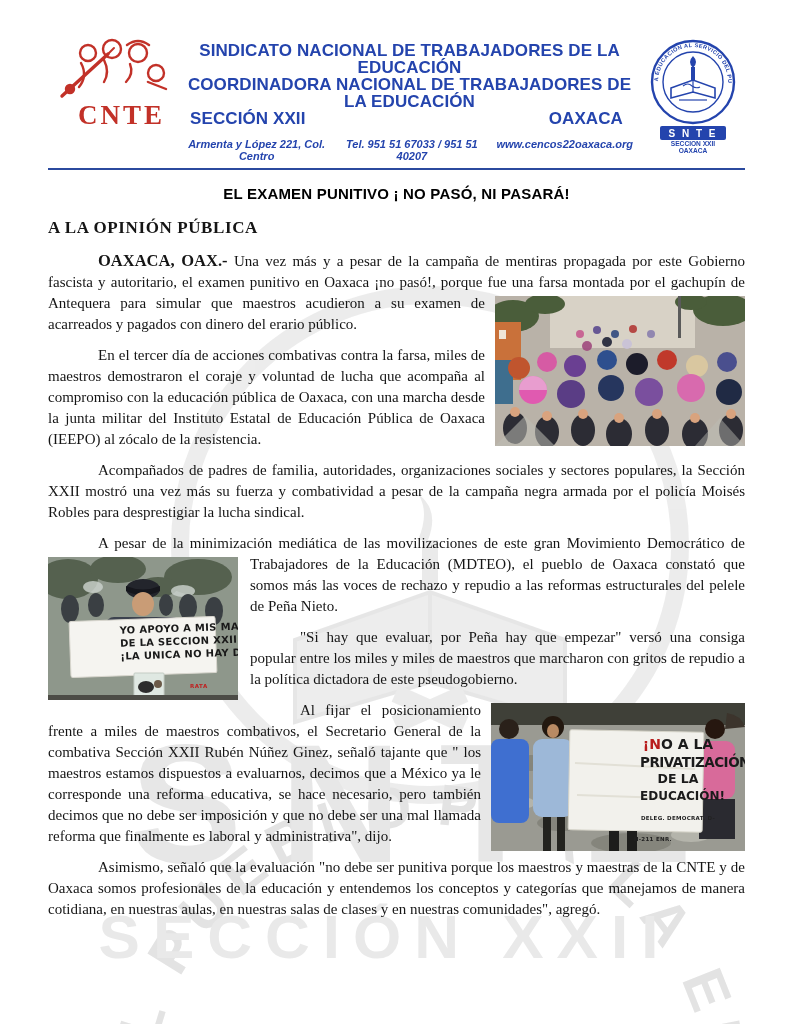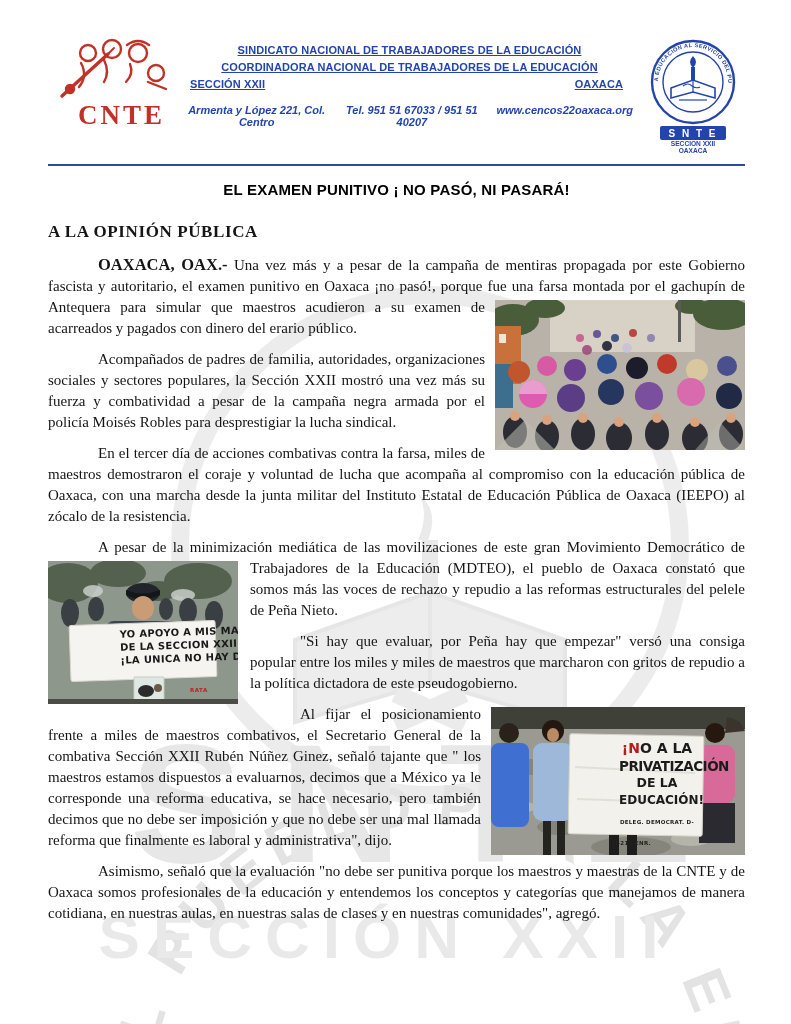--- a/index.html
+++ b/index.html
@@ -5,45 +5,45 @@
   html,body{margin:0;padding:0;background:#ffffff;}
   .page{position:relative;width:791px;height:1024px;margin:0 auto;background:#fff;overflow:hidden;
         font-family:"Liberation Serif",serif;color:#151515;}
   
   .watermark{position:absolute;left:0;top:0;width:791px;height:1024px;z-index:0;}
   
   .content{position:relative;z-index:1;padding:36px 46px 0 48px;}
   header.doc-header{display:flex;align-items:flex-start;}
   .cnte-logo{width:132px;flex:0 0 132px;}
   .header-center{flex:1;text-align:center;color:#2444ad;padding:6px 6px 0 6px;}
-  .h-line{font-family:"Liberation Sans",sans-serif;font-weight:700;font-size:11px;line-height:17px;letter-spacing:0.1px;text-decoration:underline;}
+  .h-line{font-family:"Liberation Sans",sans-serif;font-weight:700;font-size:17px;line-height:17px;letter-spacing:0.1px;}
   .h-line3{display:flex;justify-content:space-between;padding:0 10px 0 4px;}
   .address{margin-top:11px;display:flex;justify-content:center;gap:18px;
            font-family:"Liberation Sans",sans-serif;font-weight:700;font-style:italic;font-size:11px;}
   .snte-logo{width:106px;flex:0 0 106px;}
   .rule{border:none;border-top:2px solid #2b4a9e;margin:6px 0 0 0;}
   .doc-title{margin-top:15px;text-align:center;color:#000000;
              font-family:"Liberation Sans",sans-serif;font-weight:700;font-size:15px;letter-spacing:0.2px;}
-  .opinion-heading{margin-top:24px;font-weight:700;font-size:17px;letter-spacing:0.6px;}
+  .opinion-heading{margin-top:16px;font-weight:700;font-size:17px;letter-spacing:0.6px;}
   p.body{margin:10px 0 0 0;text-align:justify;font-size:15px;line-height:21px;text-indent:50px;}
   p.first{margin-top:12px;}
   .lead{font-weight:700;font-size:16.5px;}
   
   .photo{position:relative;display:block;overflow:hidden;background:#888;}
   .photo svg{display:block;}
   .photo1{float:right;width:250px;height:150px;margin:3px 0 4px 10px;}
   .photo2{float:left;width:190px;height:143px;margin:3px 12px 4px 0;}
   .photo3{float:right;width:254px;height:148px;margin:3px 0 6px 10px;}
   .ph-line{display:block;}
   .sign-text{position:absolute;left:22px;top:66px;width:146px;transform:rotate(-2deg);
              font-family:"DejaVu Sans",sans-serif;font-weight:700;color:#191919;text-align:left;}
   .sign-l{font-size:10px;line-height:13px;letter-spacing:0.3px;white-space:nowrap;}
   .flyer-label{position:absolute;left:92px;top:119px;font-family:"DejaVu Sans",sans-serif;
                font-weight:700;font-size:5.5px;color:#c02020;letter-spacing:0.5px;}
-  .banner-text{position:absolute;left:78px;top:32px;width:126px;text-align:center;
+  .banner-text{position:absolute;left:99px;top:32px;width:126px;text-align:center;
                font-family:"DejaVu Sans",sans-serif;font-weight:700;color:#1b1b1b;}
   .banner-l1{font-size:14px;line-height:18px;}
   .banner-l1::first-letter{color:#b81d1d;}
   .banner-l2{font-size:13.5px;line-height:18px;letter-spacing:-0.5px;}
   .banner-l3{font-size:12.5px;line-height:16px;}
   .banner-l4{font-size:12px;line-height:18px;text-align:right;}
   .banner-footer{margin-top:3px;font-size:5.5px;letter-spacing:0.3px;color:#222;}
 </style>
 </head>
 <body>
@@ -205,23 +205,23 @@
               <circle cx="200" cy="122" r="5"></circle>
             <circle cx="236" cy="118" r="5"></circle>
           </g>
           <path d="M 0 150 L 30 120 L 60 150 Z" fill="#bdbdb5" opacity="0.55"></path>
           <path d="M 250 150 L 225 122 L 200 150 Z" fill="#bdbdb5" opacity="0.45"></path>
         </svg>
       </span>
       <span>de Antequera para simular que maestros acudieron a su examen de acarreados y pagados con dinero del erario público.</span>
     </p>
 
+    <p class="body">En el tercer día de acciones combativas contra la farsa,  miles de maestros demostraron el coraje y voluntad de lucha que acompaña al compromiso con la educación pública de Oaxaca,  con una marcha desde la junta militar del Instituto Estatal de Educación Pública de Oaxaca (IEEPO) al zócalo de la resistencia.</p>
+
     <p class="body">Acompañados de padres de familia,  autoridades,  organizaciones sociales y sectores populares,  la Sección XXII mostró una vez más su fuerza y combatividad a pesar de la campaña negra armada por el policía Moisés Robles para desprestigiar la lucha sindical.</p>
-
-    <p class="body">En el tercer día de acciones combativas contra la farsa,  miles de maestros demostraron el coraje y voluntad de lucha que acompaña al compromiso con la educación pública de Oaxaca,  con una marcha desde la junta militar del Instituto Estatal de Educación Pública de Oaxaca (IEEPO) al zócalo de la resistencia.</p>
 
     <p class="body">
       <span>A pesar de la minimización mediática de las movilizaciones de este gran Movimiento Democrático de</span>
       <span class="photo photo2">
         <svg width="190" height="143" viewBox="0 0 190 143" xmlns="http://www.w3.org/2000/svg">
           <rect width="190" height="143" fill="#8e978b"></rect>
           <g fill="#55614f">
             <ellipse cx="20" cy="22" rx="30" ry="20"></ellipse>
               <ellipse cx="70" cy="12" rx="28" ry="14"></ellipse>
             <ellipse cx="150" cy="20" rx="34" ry="18"></ellipse>

